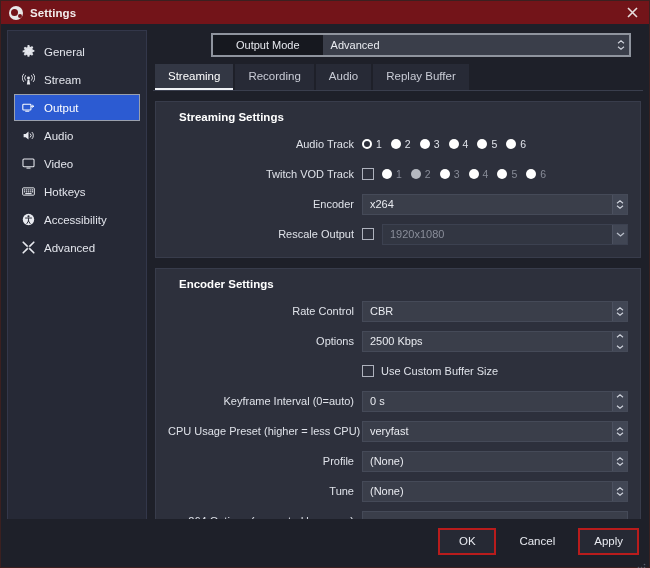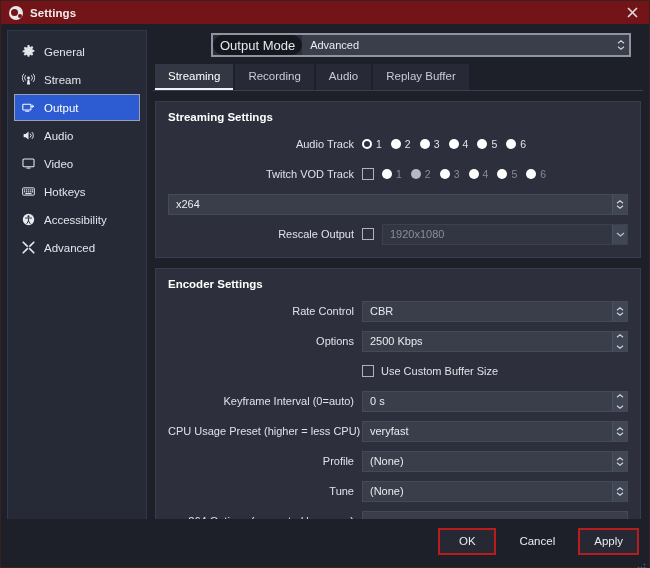--- a/index.html
+++ b/index.html
@@ -119,25 +119,24 @@
     display: flex;
     align-items: stretch;
     border: 2px solid #8f949e;
     height: 24px;
     width: 420px;
     background: #2b2e3a;
   }
   .outputmode-label {
     background: #16181f;
     color: #e6e8ee;
-    font-size: 13px;
+    font-size: 11px;
     display: flex; align-items: center;
-    padding: 0 7px;
+    padding: 0 23px;
     white-space: nowrap;
-    border-radius: 10px;
   }
   .outputmode-combo {
     flex: 1;
     background: #3a3e4a;
     color: #e9ebf0;
     font-size: 11px;
     display: flex; align-items: center;
     padding: 0 8px;
     cursor: pointer;
   }
@@ -184,20 +183,21 @@
     background: #2d303c;
     border: 1px solid #383c4b;
     margin-bottom: 10px;
     padding: 9px 12px 11px 12px;
   }
   .group-title {
     color: #ffffff;
     font-size: 11.5px;
     font-weight: bold;
     margin-bottom: 9px;
+    margin-left: 11px;
   }
   .row {
     display: flex;
     align-items: center;
     min-height: 24px;
     margin-bottom: 6px;
   }
   .row:last-child { margin-bottom: 0; }
   .row-label {
     width: 194px;
@@ -518,20 +518,21 @@
                 </label>
                 <label class="radio-item">
                   <span class="radio"></span>
                   <span class="radio-num dim">6</span>
                 </label>
               </div>
             </div>
           </div>
 
           <div class="row">
+            <div class="row-label">Encoder</div>
             <div class="row-field">
               <div class="field">
                 <div class="field-text">x264</div>
                 <div class="spin compact">
                   <svg class="chev" width="8" height="4" viewBox="0 0 8 4">
                       <path d="M1 3.2L4 .8l3 2.4" stroke="#cfd3dc" stroke-width="1.1" fill="none"></path>
                     </svg>
                   <svg class="chev" width="8" height="4" viewBox="0 0 8 4">
                       <path d="M1 .8L4 3.2 7 .8" stroke="#cfd3dc" stroke-width="1.1" fill="none"></path>
                     </svg>

